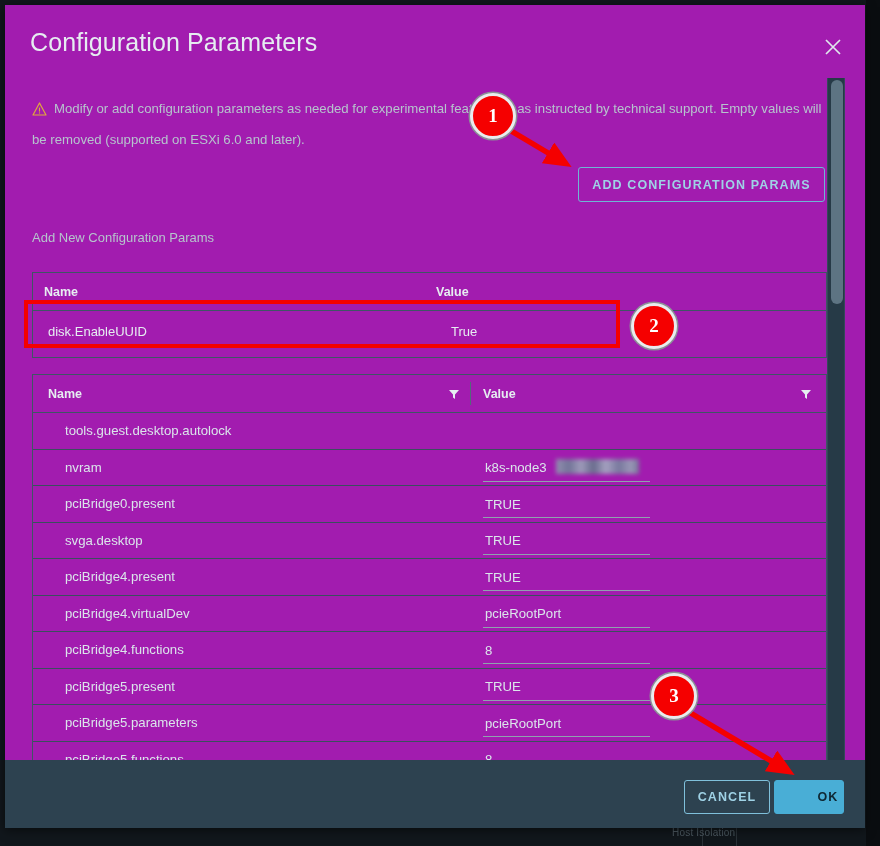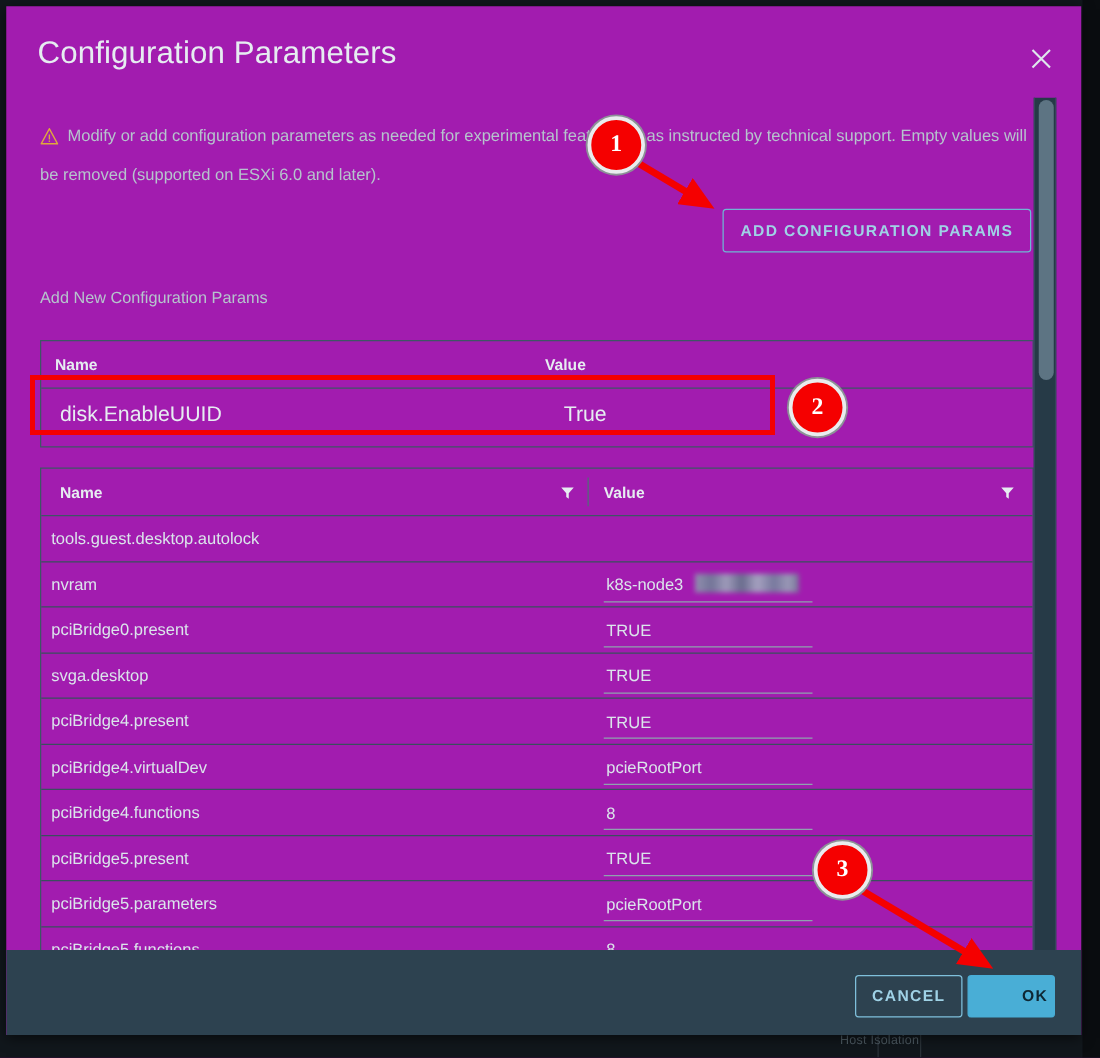--- a/index.html
+++ b/index.html
@@ -167,21 +167,21 @@
     display: flex;
     align-items: center;
   }
   .inp {
     background: transparent;
     border: none;
     border-bottom: 1px solid #9fb0bb;
     outline: none;
     color: #e6edf1;
     font-family: "Liberation Sans", sans-serif;
-    font-size: 17px;
+    font-size: 13px;
     padding: 0 0 4px 2px;
     height: 22px;
   }
   .inp-name { width: 168px; margin-left: 13px; }
   .inp-val  { width: 165px; margin-left: 233px; }
 
   
   .table {
     position: absolute;
     left: 27px;
@@ -224,21 +224,21 @@
   .trow {
     height: 35.5px;
     display: flex;
     align-items: center;
     border-bottom: 1px solid #3a4f5e;
     position: relative;
   }
   .trow:last-child { border-bottom: none; }
   .tcell-name {
     position: absolute;
-    left: 8px;
+    left: 32px;
     font-size: 13.2px;
     color: #dbe5eb;
     white-space: nowrap;
   }
   .tcell-value {
     position: absolute;
     left: 450px;
     top: 8px;
     width: 165px;
   }

